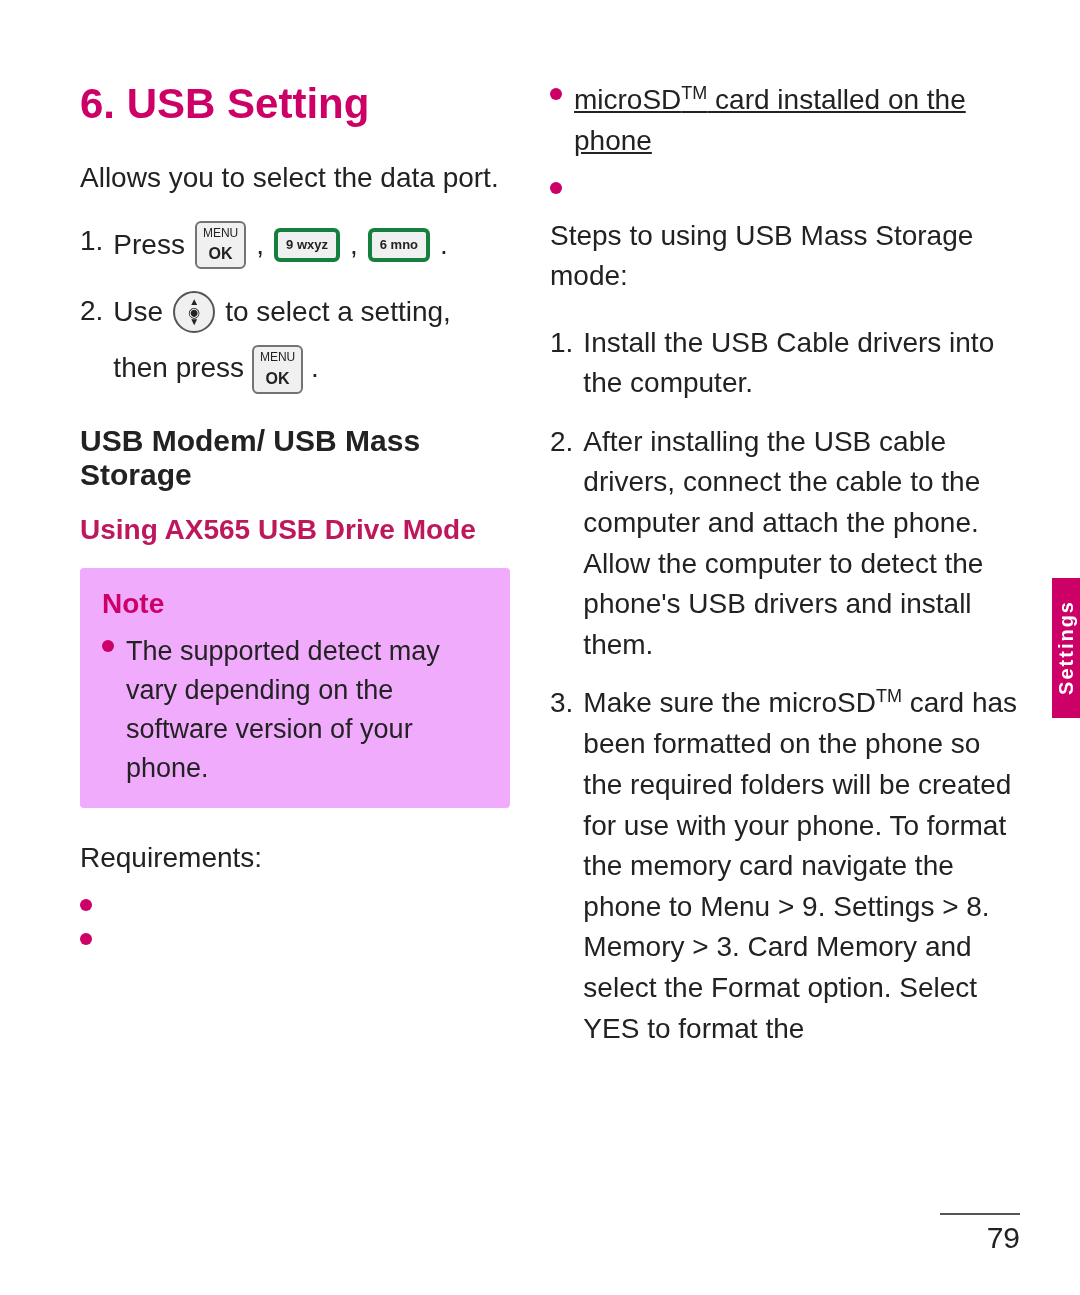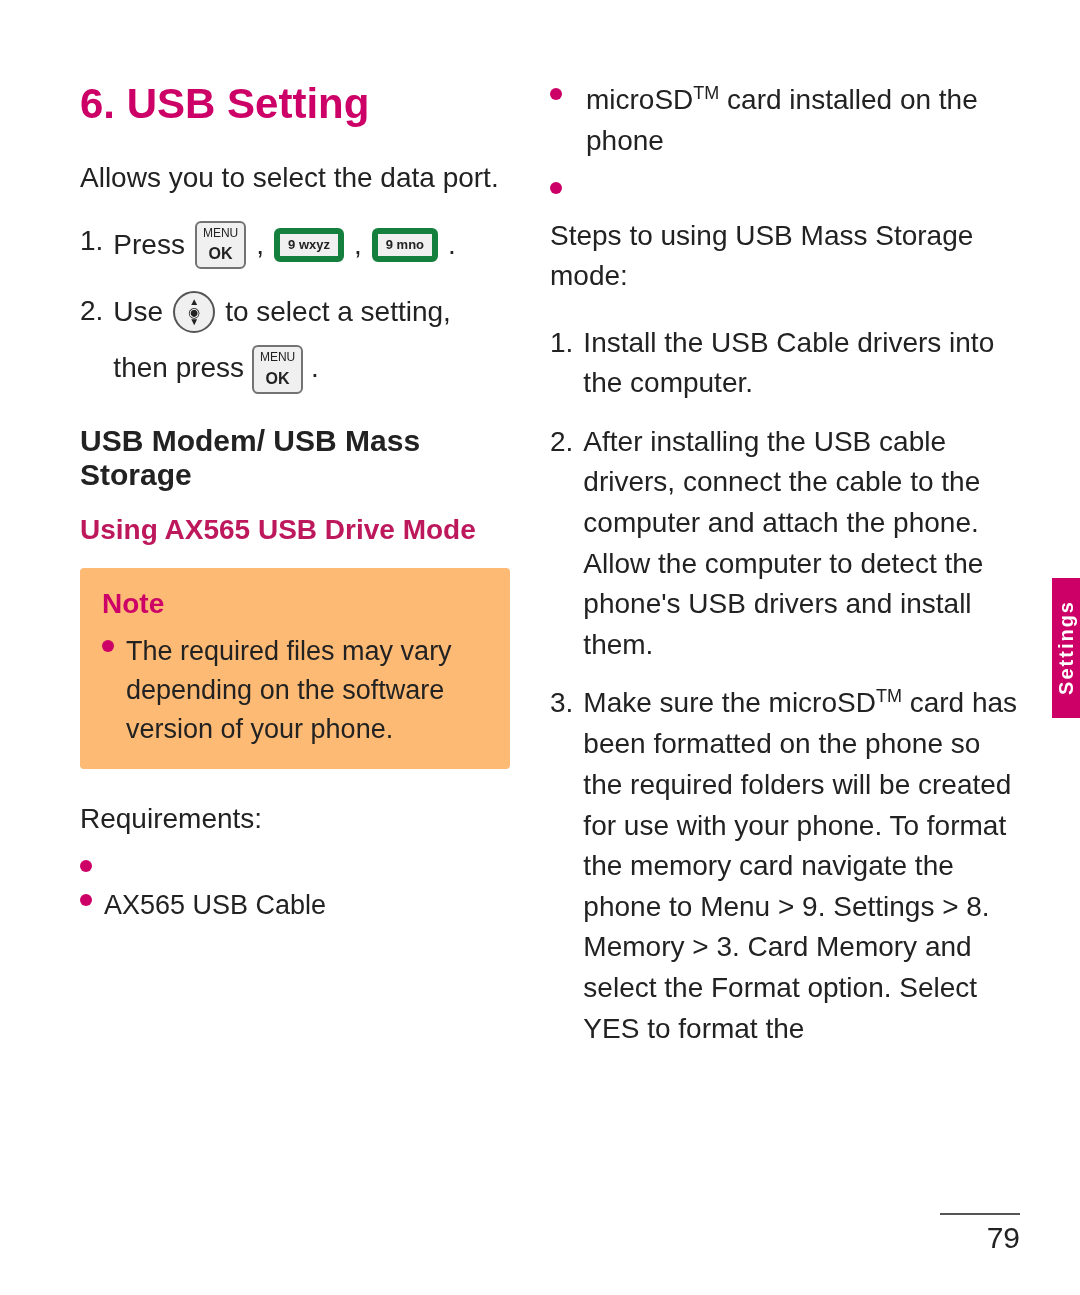--- a/index.html
+++ b/index.html
@@ -100,21 +100,21 @@
       align-items: center;
       gap: 10px;
       font-size: 28px;
       flex-wrap: wrap;
     }
 
     .key-button {
       display: inline-flex;
       align-items: center;
       justify-content: center;
-      border: 6px solid #15803d;
+      border: 4px solid #15803d;
       border-radius: 6px;
       padding: 2px 8px;
       font-size: 22px;
       min-width: 50px;
       min-height: 34px;
       background: #f0f0f0;
       font-weight: bold;
       line-height: 1.2;
       vertical-align: middle;
     }
@@ -168,21 +168,21 @@
       margin-top: 8px;
     }
 
     .section-subheading {
       font-size: 28px;
       font-weight: bold;
       color: #be185d;
     }
 
     .note-box {
-      background: #fdba74;
+      background: #f0abfc;
       border-radius: 4px;
       padding: 20px 22px;
     }
 
     .note-title {
       font-size: 28px;
       font-weight: bold;
       color: #cc0066;
       margin-bottom: 12px;
     }
@@ -219,24 +219,25 @@
     .right-bullet-list {
       list-style: none;
       padding: 0;
       display: flex;
       flex-direction: column;
       gap: 12px;
     }
 
     .right-bullet-item {
       display: flex;
-      gap: 24px;
+      gap: 12px;
       align-items: flex-start;
       font-size: 28px;
       line-height: 1.45;
+      text-decoration: underline;
     }
 
     .page-number {
       position: absolute;
       bottom: 40px;
       right: 60px;
       font-size: 30px;
       color: #222;
     }
 
@@ -297,21 +298,21 @@
           <span class="key-menu">
             <span style="font-size:12px;">MENU</span>
             <span style="font-size:16px;font-weight:bold;">OK</span>
           </span>
           <span>,</span>
           <span class="key-button">
             <span style="font-size:13px;">9 wxyz</span>
           </span>
           <span>,</span>
           <span class="key-button">
-            <span style="font-size:13px;">9 mno</span>
+            <span style="font-size:13px;">6 mno</span>
           </span>
           <span>.</span>
         </div>
       </div>
 
       <div class="step-item">
         <span class="step-number">2.</span>
         <div class="step-content press-row">
           <span>Use</span>
           <span class="nav-circle" style="font-size:14px;">◉</span>
@@ -329,34 +330,33 @@
 
       <div class="subheading">USB Modem/ USB Mass Storage</div>
 
       <div class="section-subheading">Using AX565 USB Drive Mode</div>
 
       <div class="note-box">
         <div class="note-title">Note</div>
         <ul class="bullet-list">
           <li class="bullet-item">
             <div class="bullet-dot-pink"></div>
-            <span>The required files may vary depending on the software version of your phone.</span>
+            <span>The supported detect may vary depending on the software version of your phone.</span>
           </li>
         </ul>
       </div>
 
       <div class="requirements-section">
         <div class="intro-text">Requirements:</div>
         <ul class="bullet-list" style="margin-top:12px;">
           <li class="bullet-item">
             <div class="bullet-dot-pink"></div>
           </li>
           <li class="bullet-item">
             <div class="bullet-dot-pink"></div>
-            <span>AX565 USB Cable</span>
           </li>
         </ul>
       </div>
 
     </div>
 
     <div class="right-column">
 
       <ul class="right-bullet-list">
         <li class="right-bullet-item">

